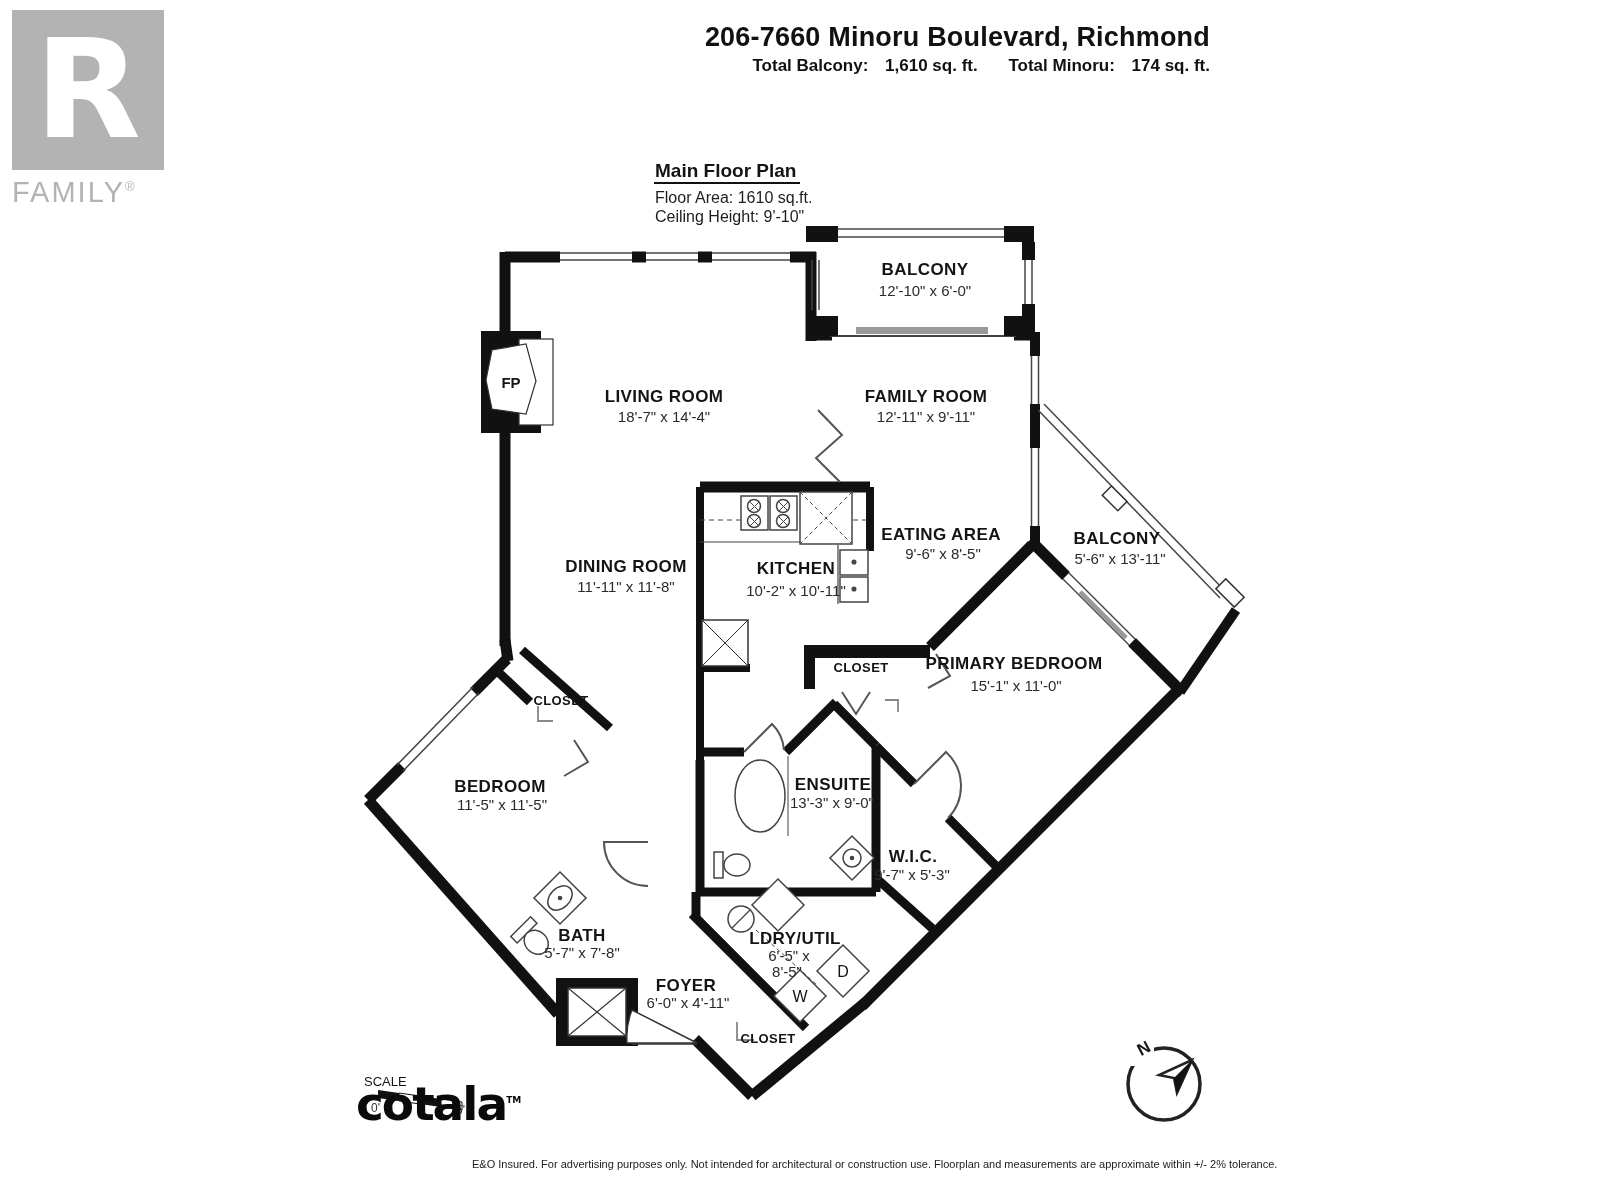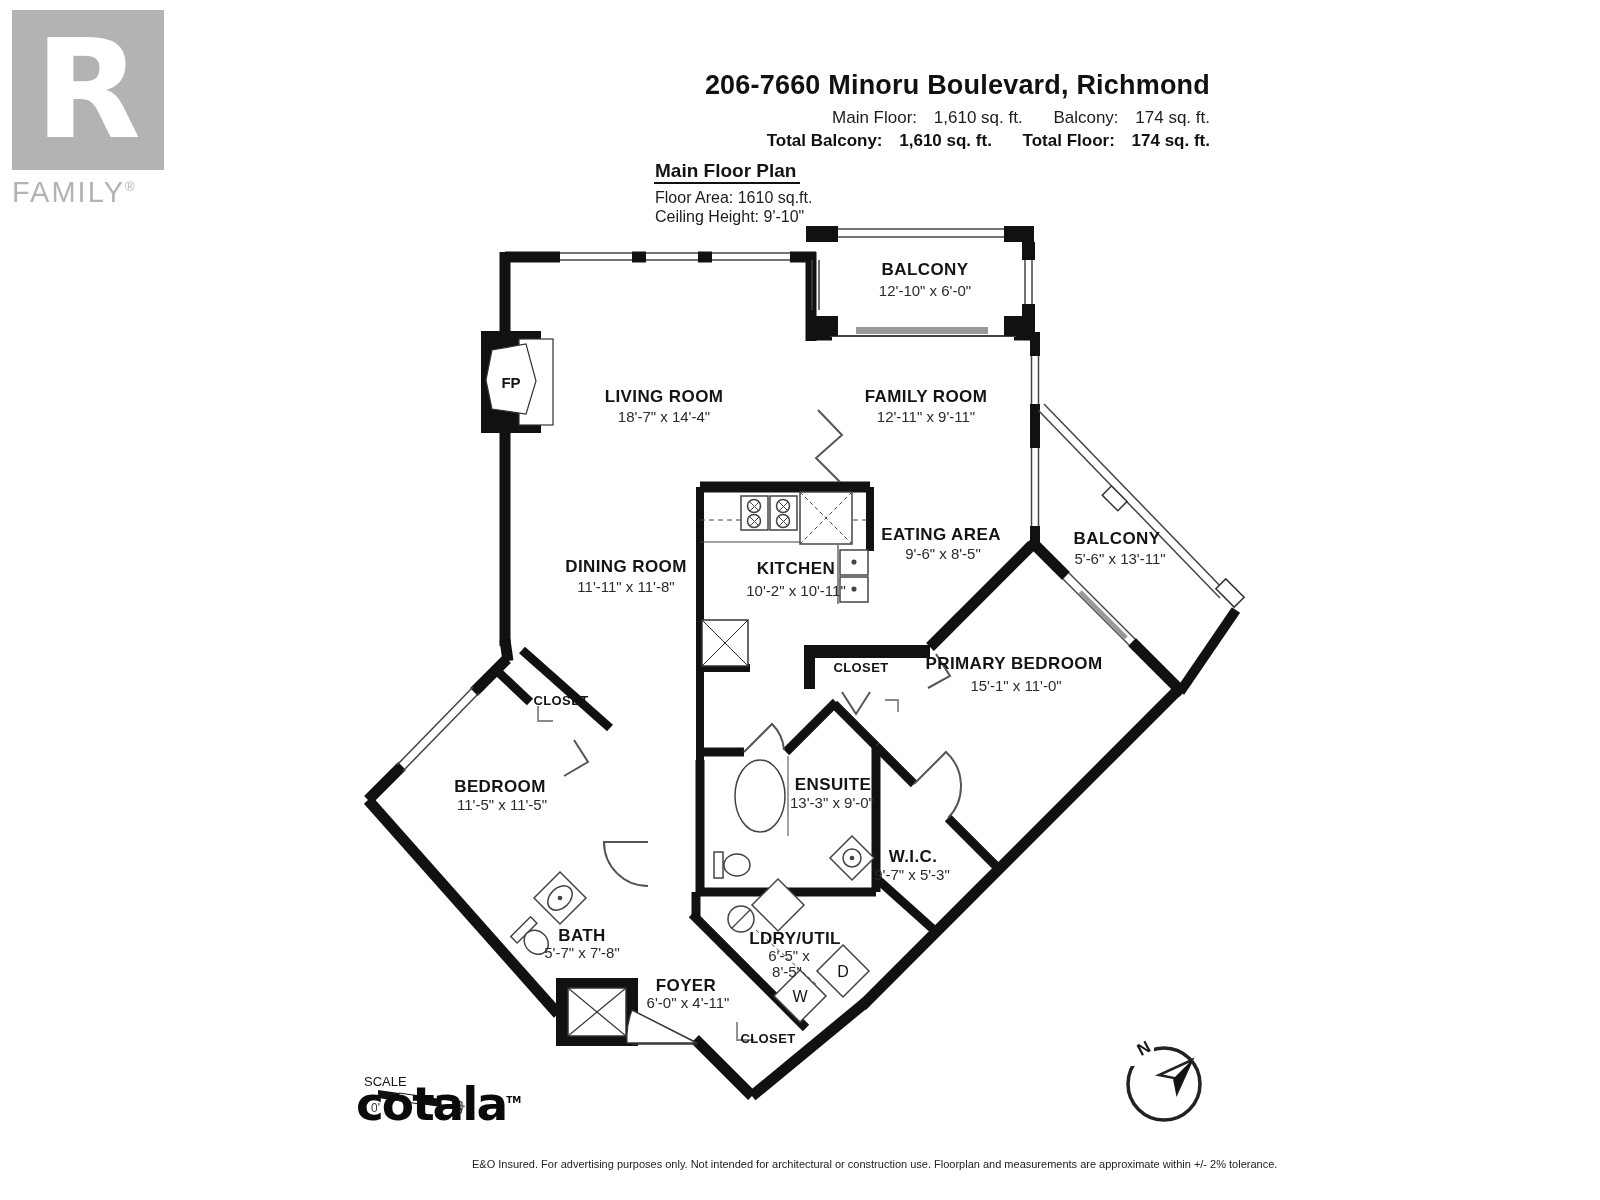--- a/index.html
+++ b/index.html
@@ -5,21 +5,21 @@
   html,body{margin:0;padding:0;background:#e8e8e8;}
   .stage{position:relative;width:1600px;height:1200px;background:#ffffff;overflow:hidden;
          font-family:"Liberation Sans",sans-serif;color:#111;}
   
   .realtor{position:absolute;left:12px;top:10px;width:170px;}
   .realtor-box{width:152px;height:160px;background:#b3b3b3;display:flex;align-items:center;justify-content:center;}
   .realtor-box .r{font-family:"DejaVu Sans",sans-serif;font-weight:bold;font-size:138px;line-height:1;color:#ffffff;}
   .realtor-word{margin-top:6px;font-size:29px;letter-spacing:2px;color:#b3b3b3;font-family:"Liberation Sans",sans-serif;}
   .realtor-word sup{font-size:13px;}
   
-  .addr{position:absolute;top:22px;right:390px;text-align:right;white-space:nowrap;margin-top:48px;}
+  .addr{position:absolute;top:22px;right:390px;text-align:right;white-space:nowrap;}
   .addr h1{margin:0;font-size:27px;font-weight:bold;letter-spacing:0.2px;}
   .addr .statline{margin-top:7px;font-size:17px;color:#1c1c1c;}
   .addr .statline.bold{font-weight:bold;margin-top:3px;color:#111;}
   .addr .statline span.lab{padding-left:26px;}
   .addr .statline span.val{padding-left:12px;}
   .addr .statline span.first{padding-left:0;}
   
   .footer-logo{position:absolute;left:356px;top:1080px;font-family:"DejaVu Sans",sans-serif;
                font-weight:bold;font-size:47px;letter-spacing:-2px;color:#0a0a0a;line-height:1;}
   .footer-logo sup{font-size:9px;letter-spacing:0;}
@@ -39,30 +39,24 @@
 
   <div class="realtor">
     <div class="realtor-box">
       <span class="r">R</span>
     </div>
     <div class="realtor-word"><span>FAMILY</span><sup>®</sup></div>
   </div>
 
   <div class="addr">
     <h1>206-7660 Minoru Boulevard, Richmond</h1>
-    <div class="statline">
-      <span class="lab first">Main Floor:</span>
-      <span class="val">1,610 sq. ft.</span>
-      <span class="lab">Balcony:</span>
-      <span class="val">174 sq. ft.</span>
-    </div>
     <div class="statline bold">
       <span class="lab first">Total Balcony:</span>
       <span class="val">1,610 sq. ft.</span>
-      <span class="lab">Total Floor:</span>
+      <span class="lab">Total Minoru:</span>
       <span class="val">174 sq. ft.</span>
     </div>
   </div>
 
   <svg viewBox="0 0 1600 1200" width="1600" height="1200" style="position:absolute;left:0;top:0;">
 
     <g>
       <text class="planhead-t" x="655" y="177">Main Floor Plan</text>
       <line x1="654" y1="183" x2="800" y2="183" stroke="#111" stroke-width="2"></line>
       <text class="planhead-s" x="655" y="203">Floor Area: 1610 sq.ft.</text>

